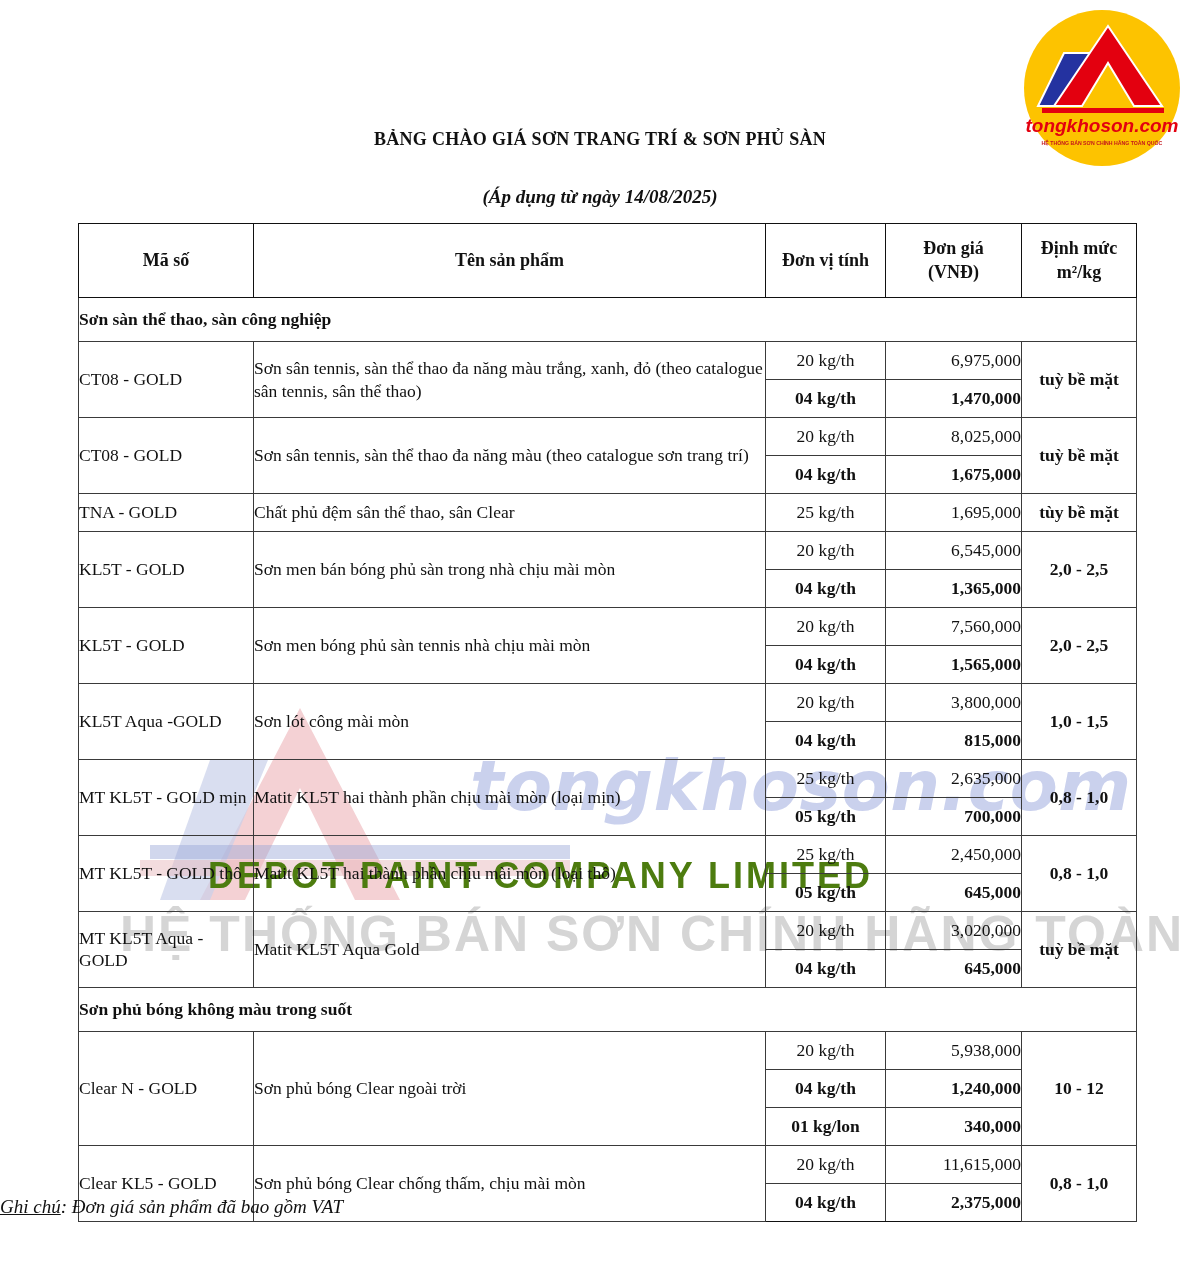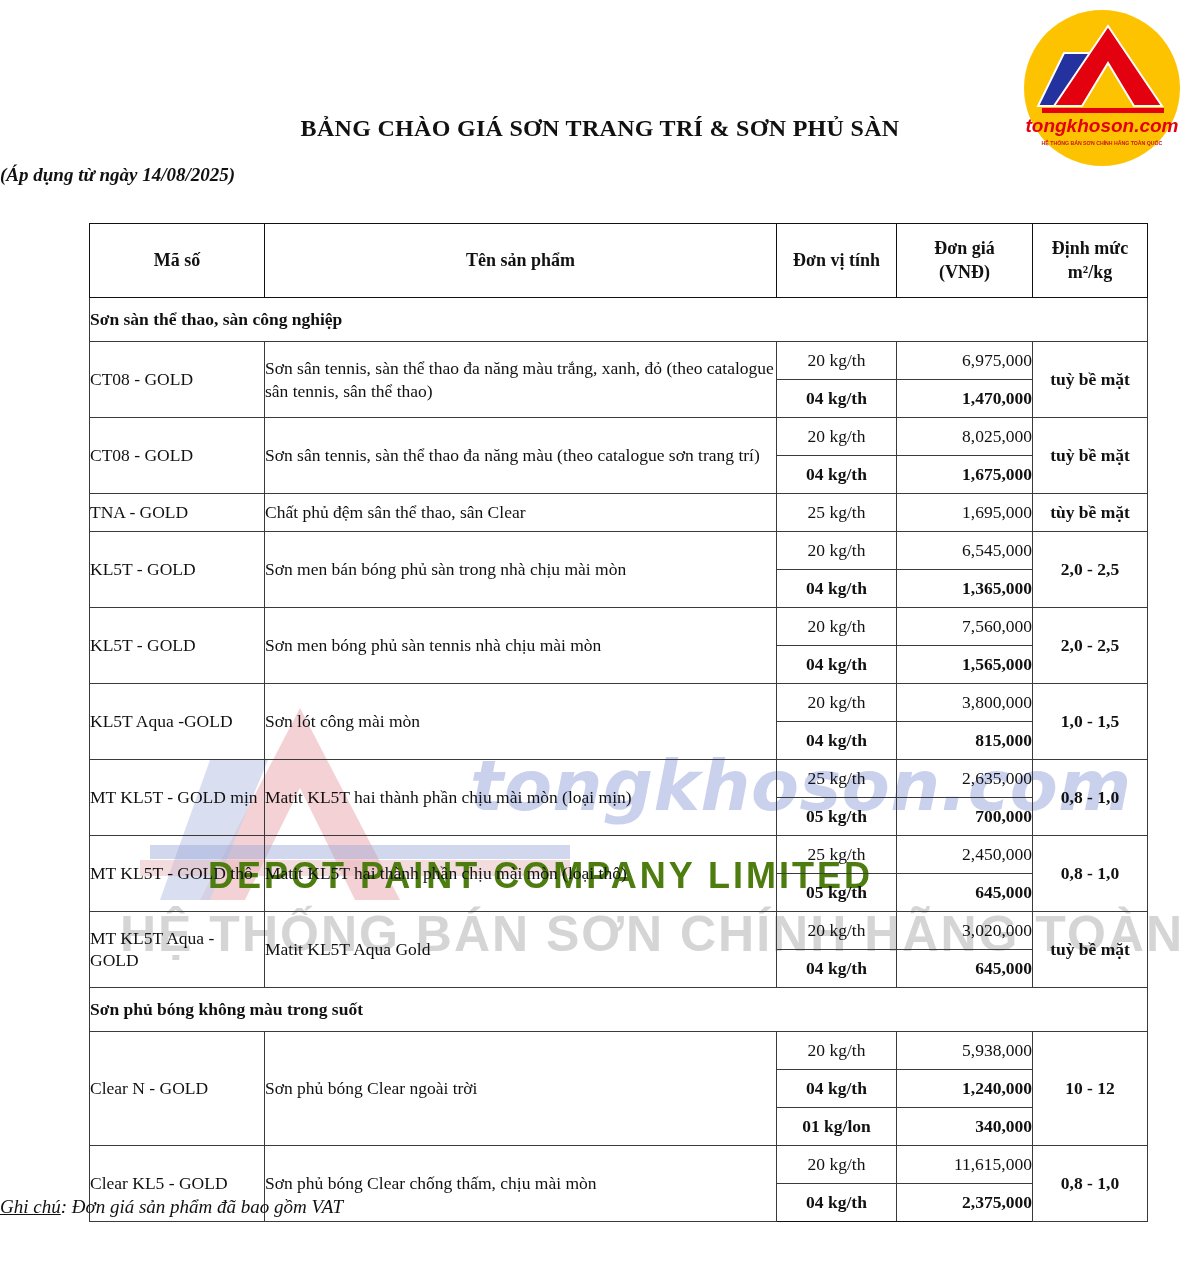--- a/index.html
+++ b/index.html
@@ -86,45 +86,44 @@
     z-index: 3;
   }
 
   
   .page {
     position: relative;
     z-index: 2;
   }
   #doc-title {
     text-align: center;
-    font-size: 24px;
+    font-size: 18px;
     font-weight: bold;
     letter-spacing: .3px;
-    margin: 0;
+    margin: 14px;
     padding-top: 115px;
     font-family: "Liberation Serif", serif;
   }
   #doc-subtitle {
-    text-align: left;
+    text-align: center;
     font-size: 19px;
     font-weight: bold;
     font-style: italic;
     margin: 0;
     padding-top: 22px;
     font-family: "Liberation Serif", serif;
   }
 
   
   #price-table-wrap {
     position: absolute;
     left: 78px;
     top: 223px;
     width: 1058px;
     z-index: 2;
-    margin-left: 11px;
   }
   table.price {
     border-collapse: collapse;
     width: 1058px;
     table-layout: fixed;
     background: transparent;
   }
   table.price col.c-code  { width: 175px; }
   table.price col.c-name  { width: 512px; }
   table.price col.c-unit  { width: 120px; }

